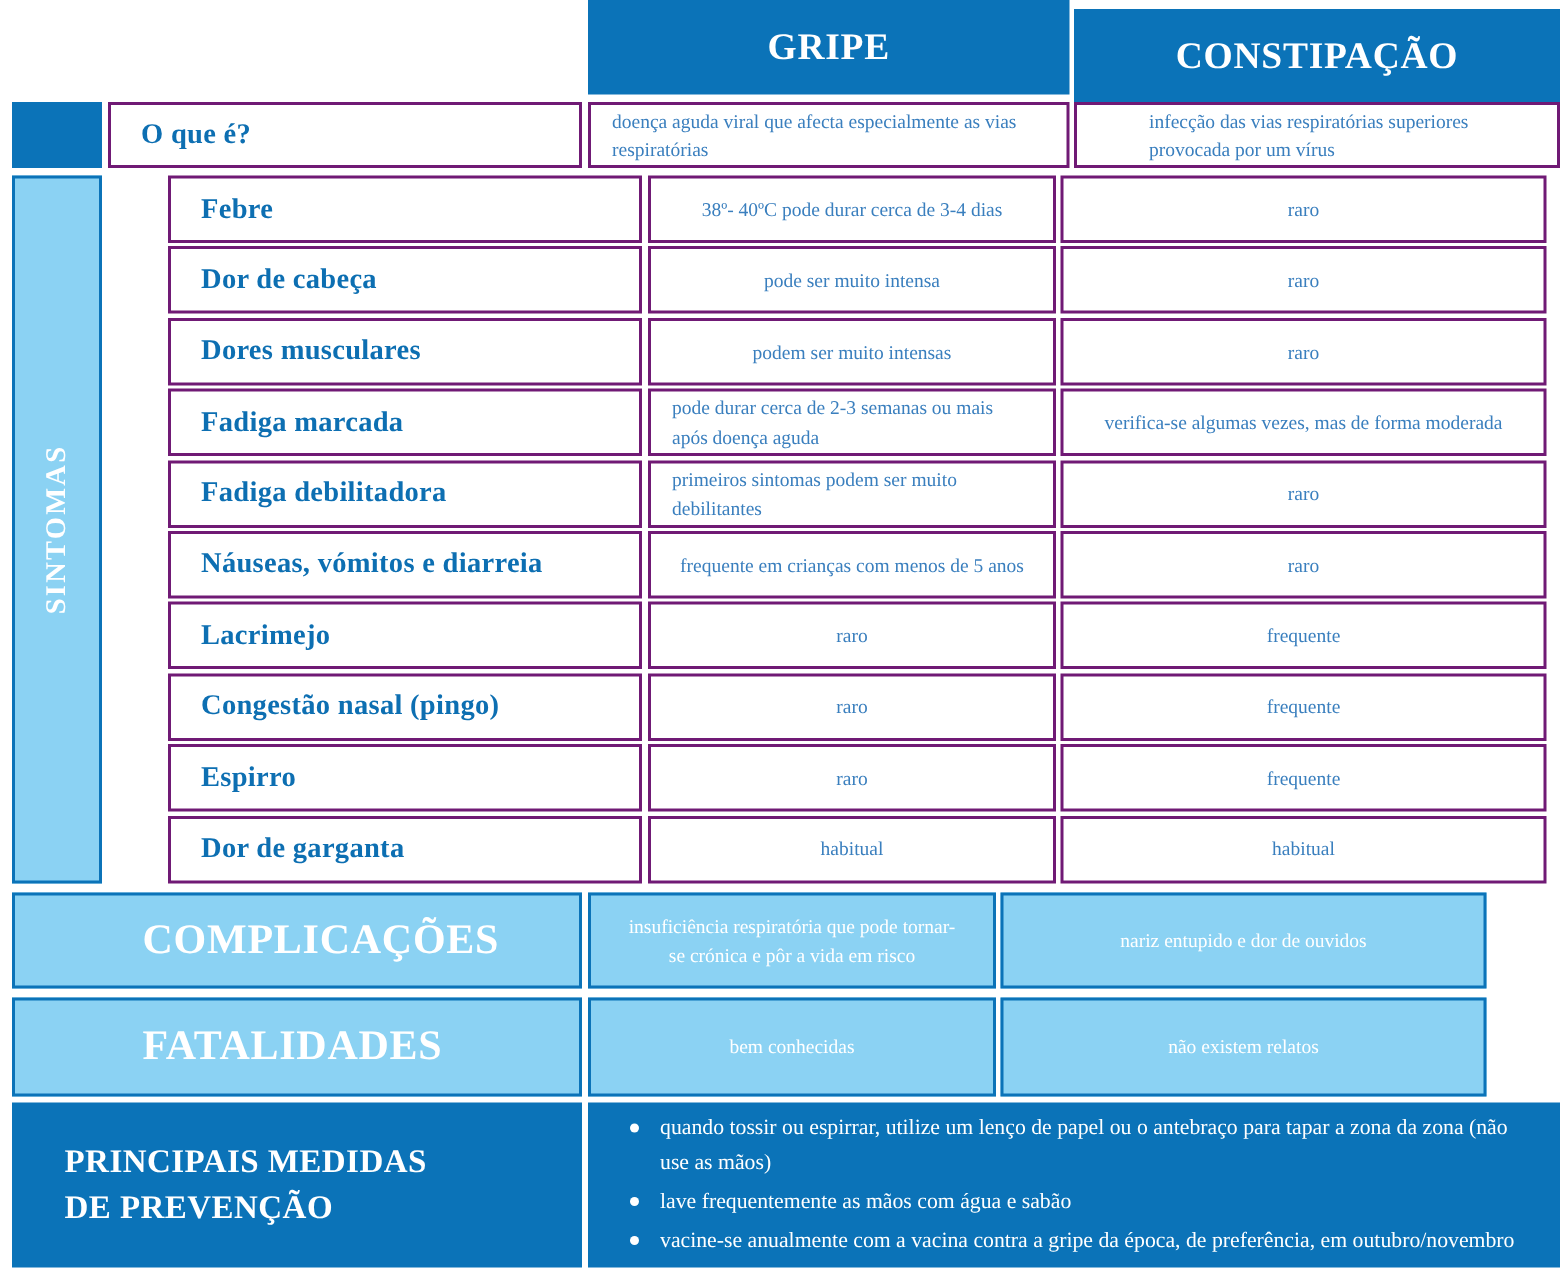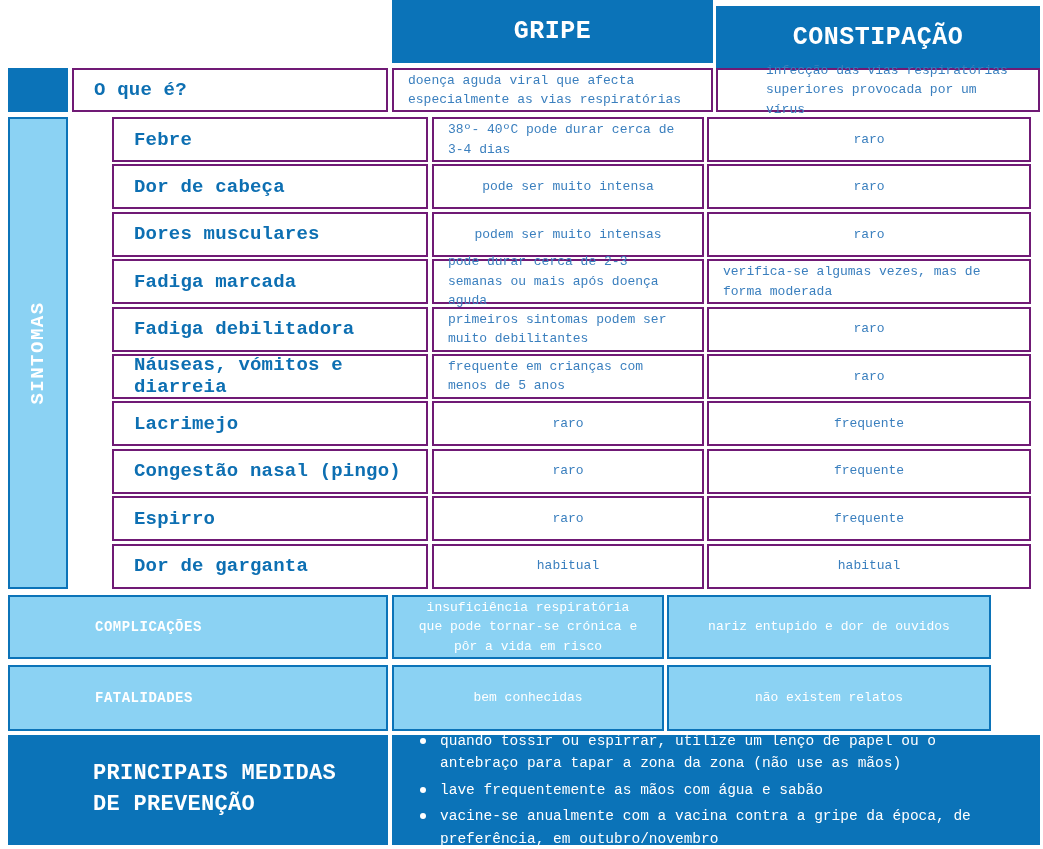--- a/index.html
+++ b/index.html
@@ -1,18 +1,18 @@
 <!DOCTYPE html>
 <html><head>
 <meta charset="utf-8">
 <style>
   html,body{margin:0;padding:0;background:#ffffff;}
   .page{
     position:relative;width:1043px;height:849px;background:#ffffff;
-    font-family:Liberation Mono, monospace;overflow:hidden;
+    font-family:Liberation Serif, serif;overflow:hidden;
   }
   .abs{position:absolute;box-sizing:border-box;}
   
   .hdr{
     background:#0b73b8;color:#ffffff;font-weight:bold;font-size:25px;
     display:flex;align-items:center;justify-content:center;letter-spacing:.5px;
   }
   
   .cell{
     background:#ffffff;border:2px solid #701a75;box-sizing:border-box;
@@ -42,26 +42,26 @@
   .vtext{
     transform:rotate(-90deg);color:#ffffff;font-weight:bold;font-size:19px;
     letter-spacing:1.5px;white-space:nowrap;
   }
   
   .lb-row{display:flex;}
   .lb-cell{
     background:#8bd2f3;border:2px solid #0b73b8;box-sizing:border-box;
     display:flex;align-items:center;color:#ffffff;
   }
-  .lb-label{width:380px;font-weight:bold;font-size:14px;padding-left:85px;letter-spacing:.5px;}
+  .lb-label{width:380px;font-weight:bold;font-size:28px;padding-left:85px;letter-spacing:.5px;}
   .lb-value{font-size:13px;line-height:1.5;justify-content:center;text-align:center;padding:2px 20px;}
   
   .prev-label{
     background:#0b73b8;color:#ffffff;font-weight:bold;font-size:22px;
-    display:flex;align-items:center;padding-left:85px;line-height:1.4;letter-spacing:.3px;
+    display:flex;align-items:center;padding-left:35px;line-height:1.4;letter-spacing:.3px;
   }
   .prev-bullets{
     background:#0b73b8;color:#ffffff;display:flex;align-items:center;
   }
   .prev-bullets ul{list-style:none;margin:0;padding:0 18px 0 28px;width:100%;}
   .prev-bullets li{
     display:flex;align-items:flex-start;font-size:14.5px;line-height:1.55;margin:4px 0;
   }
   .bullet-dot{
     width:6px;height:6px;border-radius:50%;background:#ffffff;flex:0 0 6px;

